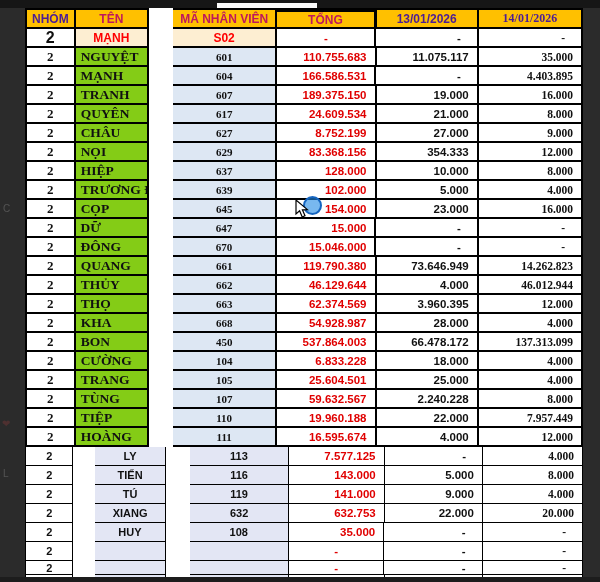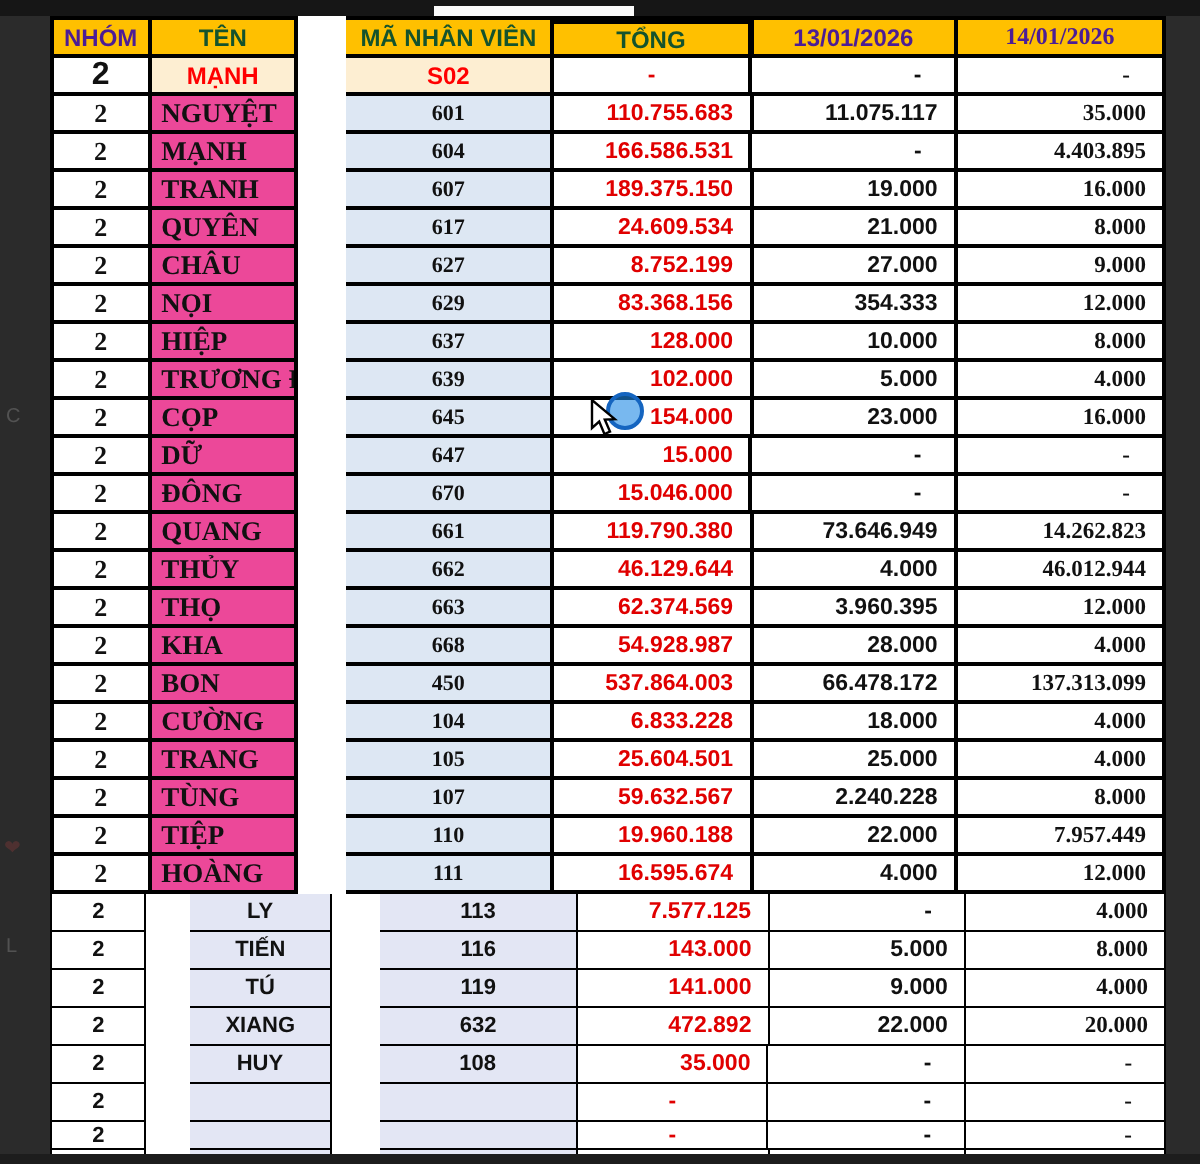--- a/index.html
+++ b/index.html
@@ -12,30 +12,30 @@
 
   .sheet{position:absolute;left:25px;top:8px;width:558px;background:#fff;}
   .hrow,.row{display:flex;}
   .cell{box-sizing:border-box;display:flex;align-items:center;overflow:hidden;white-space:nowrap;
         border-right:2px solid #000;border-bottom:2px solid #000;background:#fff;
         font-weight:bold;color:#111;}
   .cell:first-child{border-left:2px solid #000;}
 
   
   .col-group{width:51px;justify-content:center;}
-  .col-name {width:74px;justify-content:flex-start;padding-left:5px;background:#ec4899;}
+  .col-name {width:74px;justify-content:flex-start;padding-left:5px;background:#84cc16;}
   .col-code {width:105px;justify-content:center;background:#dde7f3;margin-left:24px;}
   .col-total{width:100px;justify-content:flex-end;padding-right:8px;color:#e00000;font-size:11.5px;}
   .col-d13  {width:103px;justify-content:flex-end;padding-right:8px;font-size:11.5px;}
   .col-d14  {width:105px;justify-content:flex-end;padding-right:8px;font-size:11.5px;font-family:Liberation Serif, serif;}
 
   
   .hrow .cell{height:21px;background:#ffc000;border-top:2px solid #000;
               font-size:12px;justify-content:center;padding:0;color:#4c1d95;}
-  .hrow .hdr-red{color:#14532d;}
+  .hrow .hdr-red{color:#be185d;}
   .hrow .hdr-total{border-left-width:3px;border-right-width:3px;border-top:4px solid #000;}
 
   
   .row{height:19px;}
   .row .cell{height:19px;}
   .row.serif .col-group{font-family:"Liberation Serif",serif;font-size:13px;}
   .row.serif .col-name {font-family:"Liberation Serif",serif;font-size:13.5px;}
   .row.serif .col-code {font-family:"Liberation Serif",serif;font-size:11px;}
   .row.sans  .col-group,.row.sans .col-name,.row.sans .col-code{font-size:11px;}
   .row.sans  .col-name{justify-content:center;padding-left:0;background:#e3e6f4;margin-left:22px;}
@@ -268,21 +268,21 @@
           <div class="cell col-name">TÚ</div>
           <div class="cell col-code">119</div>
           <div class="cell col-total">141.000</div>
           <div class="cell col-d13">9.000</div>
           <div class="cell col-d14">4.000</div>
         </div>
         <div class="row sans">
           <div class="cell col-group">2</div>
           <div class="cell col-name">XIANG</div>
           <div class="cell col-code">632</div>
-          <div class="cell col-total">472.892</div>
+          <div class="cell col-total">632.753</div>
           <div class="cell col-d13">22.000</div>
           <div class="cell col-d14">20.000</div>
         </div>
         <div class="row sans">
           <div class="cell col-group">2</div>
           <div class="cell col-name">HUY</div>
           <div class="cell col-code">108</div>
           <div class="cell col-total">35.000</div>
           <div class="cell col-d13 dash">-</div>
           <div class="cell col-d14 dash">-</div>

